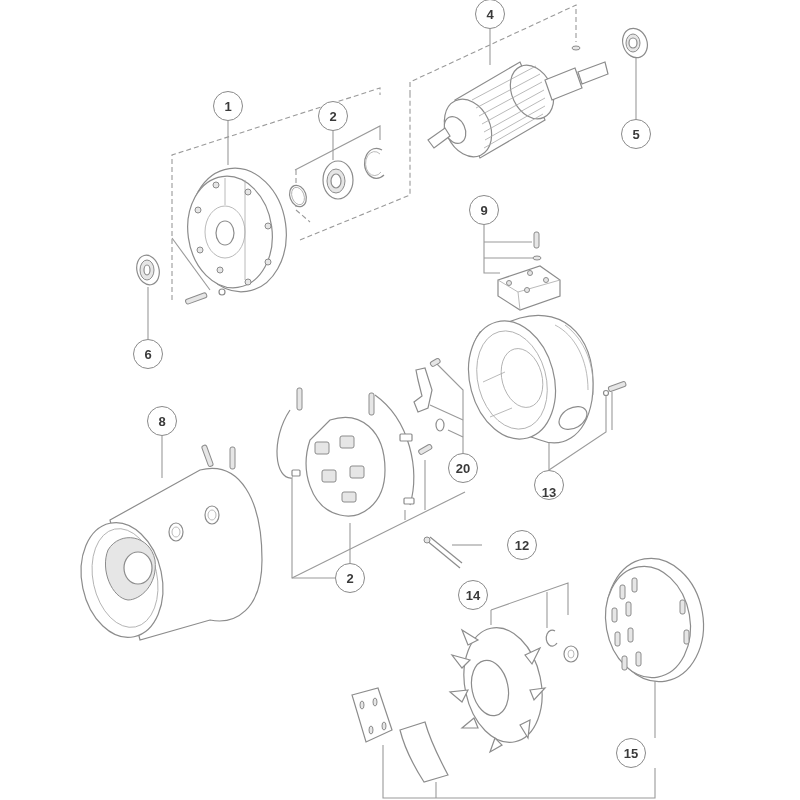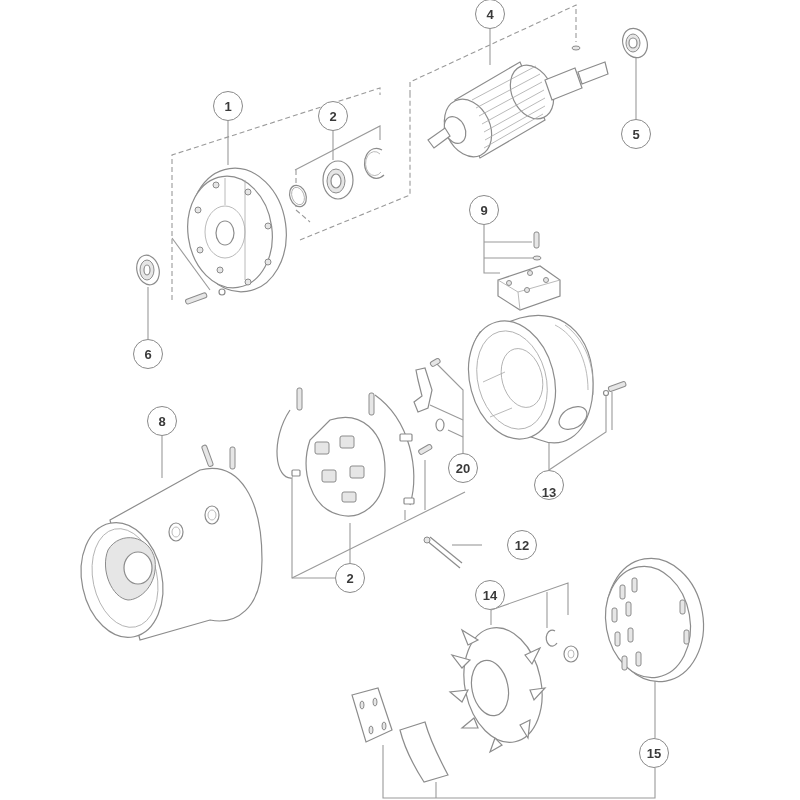--- a/index.html
+++ b/index.html
@@ -266,18 +266,18 @@
   </div>
 <div class="callout" style="left:463px;top:468px;">
     <span>20</span>
   </div>
 <div class="callout" style="left:522px;top:545px;">
     <span>12</span>
   </div>
 <div class="callout" style="left:549px;top:485px;align-items:flex-end;">
     <span>13</span>
   </div>
-<div class="callout" style="left:490px;top:595px;">
+<div class="callout" style="left:473px;top:595px;">
     <span>14</span>
   </div>
-<div class="callout" style="left:654px;top:753px;">
+<div class="callout" style="left:631px;top:753px;">
     <span>15</span>
   </div>
 
 </body></html>

